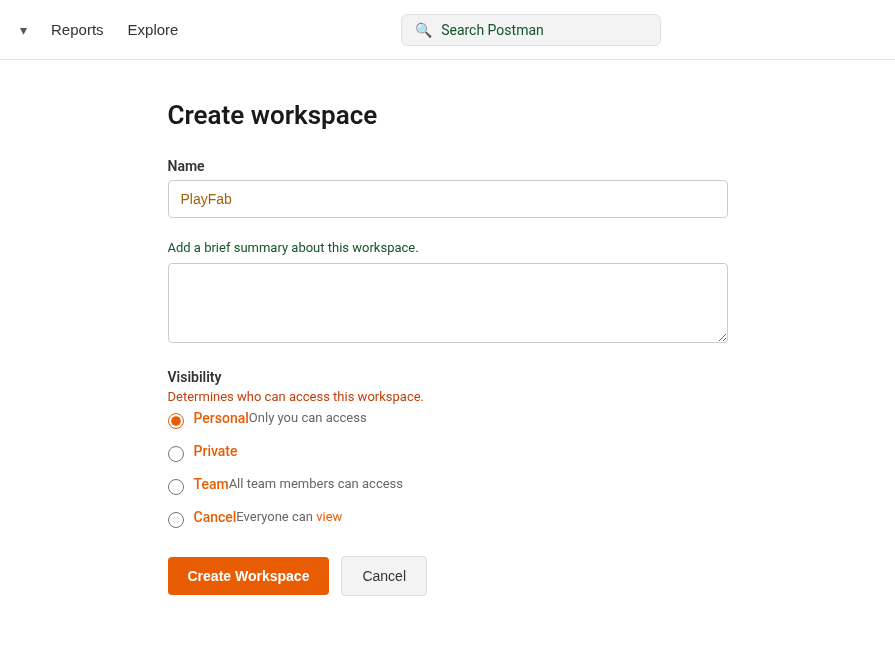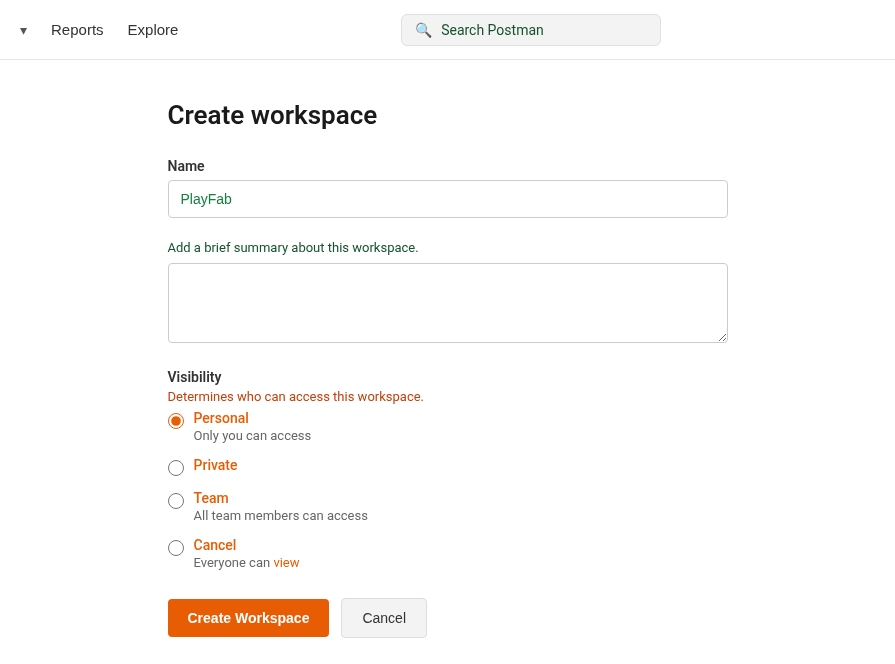--- a/index.html
+++ b/index.html
@@ -112,21 +112,21 @@
       color: #333;
       margin-bottom: 6px;
     }
 
     .form-input {
       width: 100%;
       padding: 10px 12px;
       border: 1px solid #ccc;
       border-radius: 4px;
       font-size: 14px;
-      color: #15803d;
+      color: #a16207;
       outline: none;
     }
 
     .form-textarea {
       width: 100%;
       padding: 10px 12px;
       border: 1px solid #ccc;
       border-radius: 4px;
       font-size: 14px;
       color: #333;
@@ -170,21 +170,21 @@
       margin-top: 3px;
       width: 16px;
       height: 16px;
       accent-color: #e85d04;
       cursor: pointer;
       flex-shrink: 0;
     }
 
     .radio-content {
       display: flex;
-      flex-direction: column;
+      flex-direction: row;
     }
 
     .radio-label {
       font-size: 14px;
       font-weight: 500;
       color: #e85d04;
       margin-bottom: 2px;
     }
 
     .radio-description {

